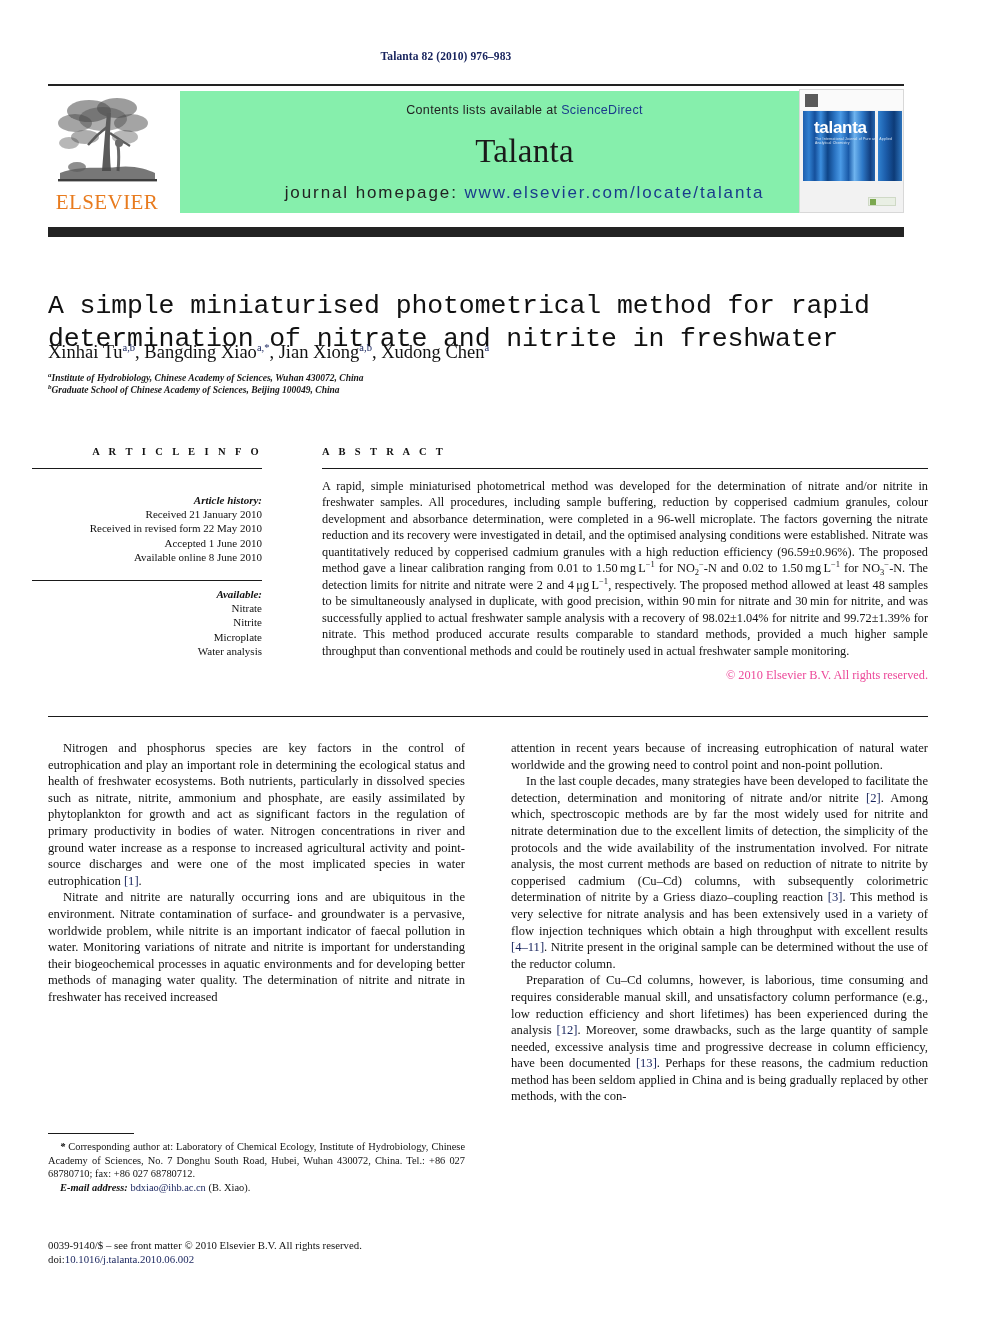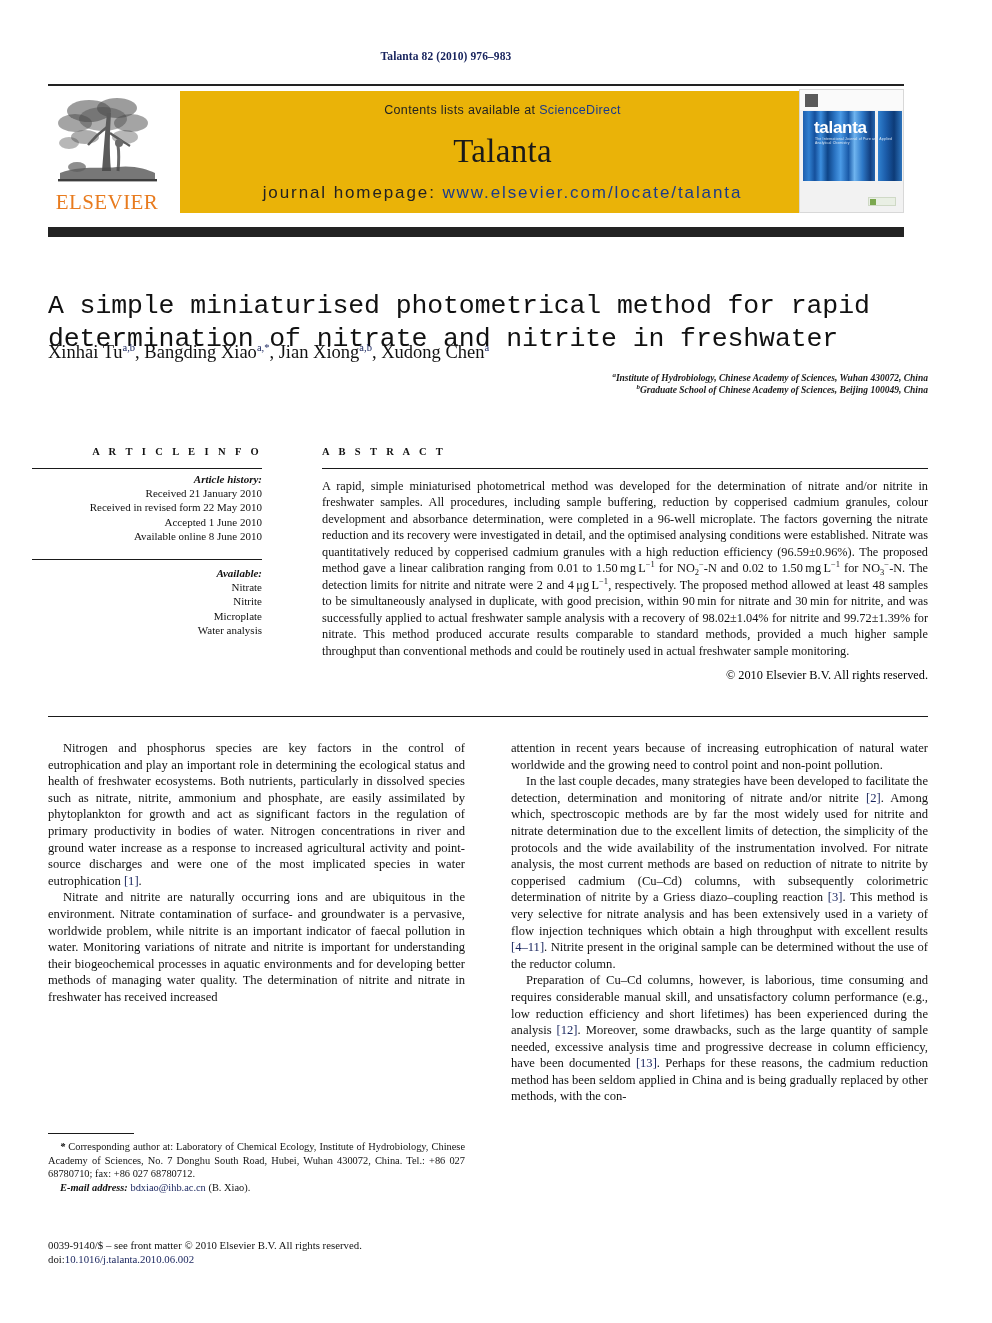--- a/index.html
+++ b/index.html
@@ -65,21 +65,22 @@
     letter-spacing: 0.4px;
     color: #e87b1e;
     font-weight: normal;
     line-height: 1;
     margin-top: 1px;
   }
   .grey-panel {
     position: absolute;
     left: 132px; top: 2px;
     width: 645px; height: 122px;
-    background: #eab308;
+    background: #86efac;
+    padding-left: 44px;
   }
   .contents-line {
     position: absolute;
     top: 12px;
     left: 0; width: 100%;
     text-align: center;
     font-family: "Liberation Sans", sans-serif;
     font-size: 12.5px;
     color: #222;
     letter-spacing: 0.35px;
@@ -222,21 +223,20 @@
   .affil {
     position: absolute;
     left: 48px; top: 372px;
     width: 880px;
     font-family: "Liberation Serif", serif;
     font-style: italic;
     font-weight: bold;
     font-size: 9.5px;
     line-height: 12.4px;
     color: #1a1a1a;
-    text-align: right;
   }
   .affil sup {
     font-size: 7px;
     vertical-align: super;
     line-height: 0;
   }
 
   
   .col-info {
     position: absolute;
@@ -256,21 +256,21 @@
     letter-spacing: 3.4px;
     color: #111;
   }
   .rule {
     height: 1px;
     background: #1a1a1a;
     margin-top: 11px;
   }
   .rule.thin { height: 1px; }
   .hist {
-    margin-top: 3px;
+    margin-top: 24px;
     font-family: "Liberation Serif", serif;
     font-size: 11px;
     line-height: 14.2px;
     color: #111;
   }
   .hist .it {
     font-style: italic;
     font-weight: bold;
   }
   .kw-block {
@@ -296,21 +296,21 @@
     color: #111;
     hyphens: none;
   }
   .abs-body sub { font-size: 8.5px; vertical-align: sub; line-height: 0; }
   .abs-body sup { font-size: 8.5px; vertical-align: super; line-height: 0; }
   .copyright {
     margin-top: 9px;
     text-align: right;
     font-family: "Liberation Serif", serif;
     font-size: 12.3px;
-    color: #000000;
+    color: #ec4899;
   }
   .abs-rule-bottom {
     position: absolute;
     left: 48px; top: 716px;
     width: 880px; height: 1px;
     background: #1a1a1a;
   }
 
   
   .body-col {

